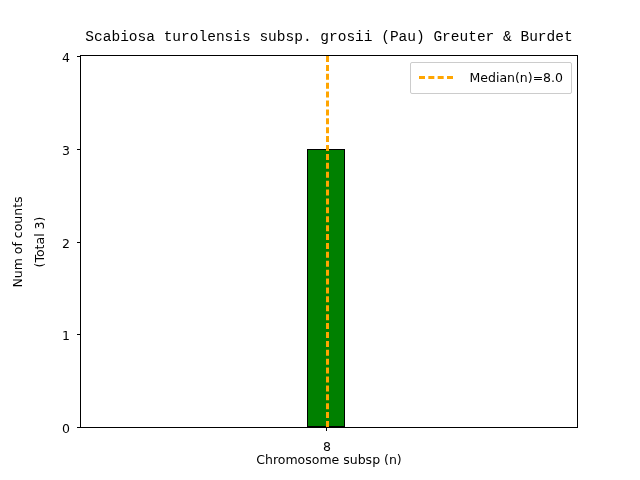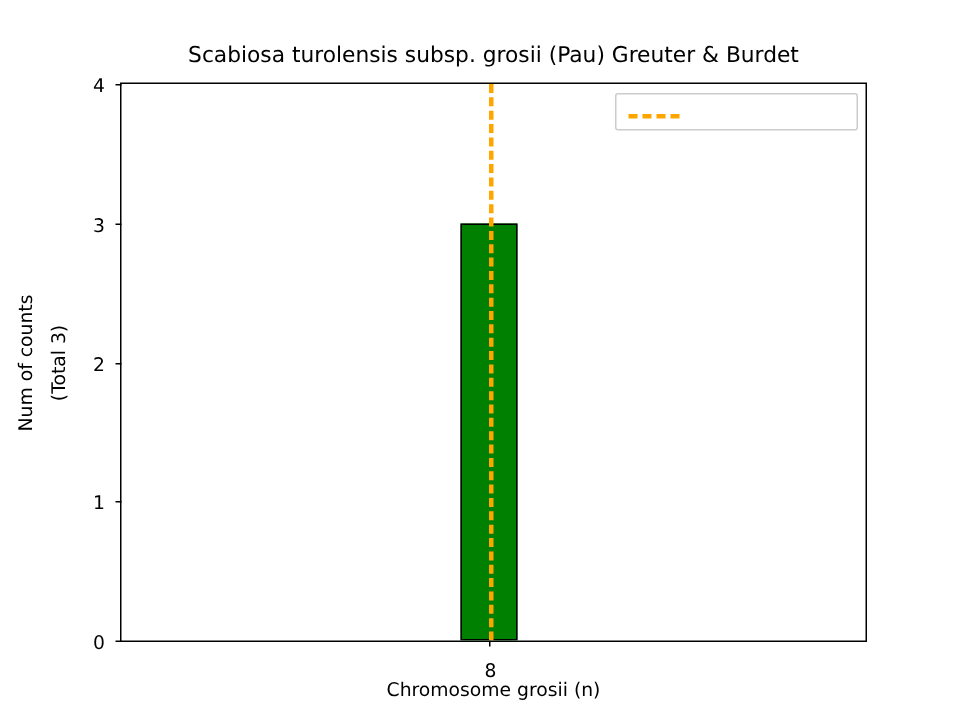--- a/index.html
+++ b/index.html
@@ -28,20 +28,21 @@
   #chart-title {
     position: absolute;
     left: 80px;
     top: 28px;
     width: 498px;
     text-align: center;
     font-size: 14.5px;
     line-height: 18px;
     color: #000000;
     white-space: nowrap;
+    font-family: Liberation Mono, monospace;
   }
 
   
   #plot-area {
     position: absolute;
     left: 80px;
     top: 55px;
     width: 498px;
     height: 373px;
     background: #ffffff;
@@ -210,21 +211,22 @@
 
     <div id="data-canvas">
 
       <div class="bar" style="left:45.6%; width:7.7%; bottom:0; height:75%;"></div>
 
       <div class="median-line" style="left:49.4%;"></div>
     </div>
 
   </div>
 
-  <div id="xlabel">Chromosome grosii (n)</div>
+  <div id="xlabel">Chromosome subsp (n)</div>
 
   <div id="legend">
     <span id="legend-swatch"></span>
     <span id="legend-texts">
+      <span class="legend-label">Median(n)=8.0</span>
     </span>
   </div>
 
 </div>
 
 </body></html>

